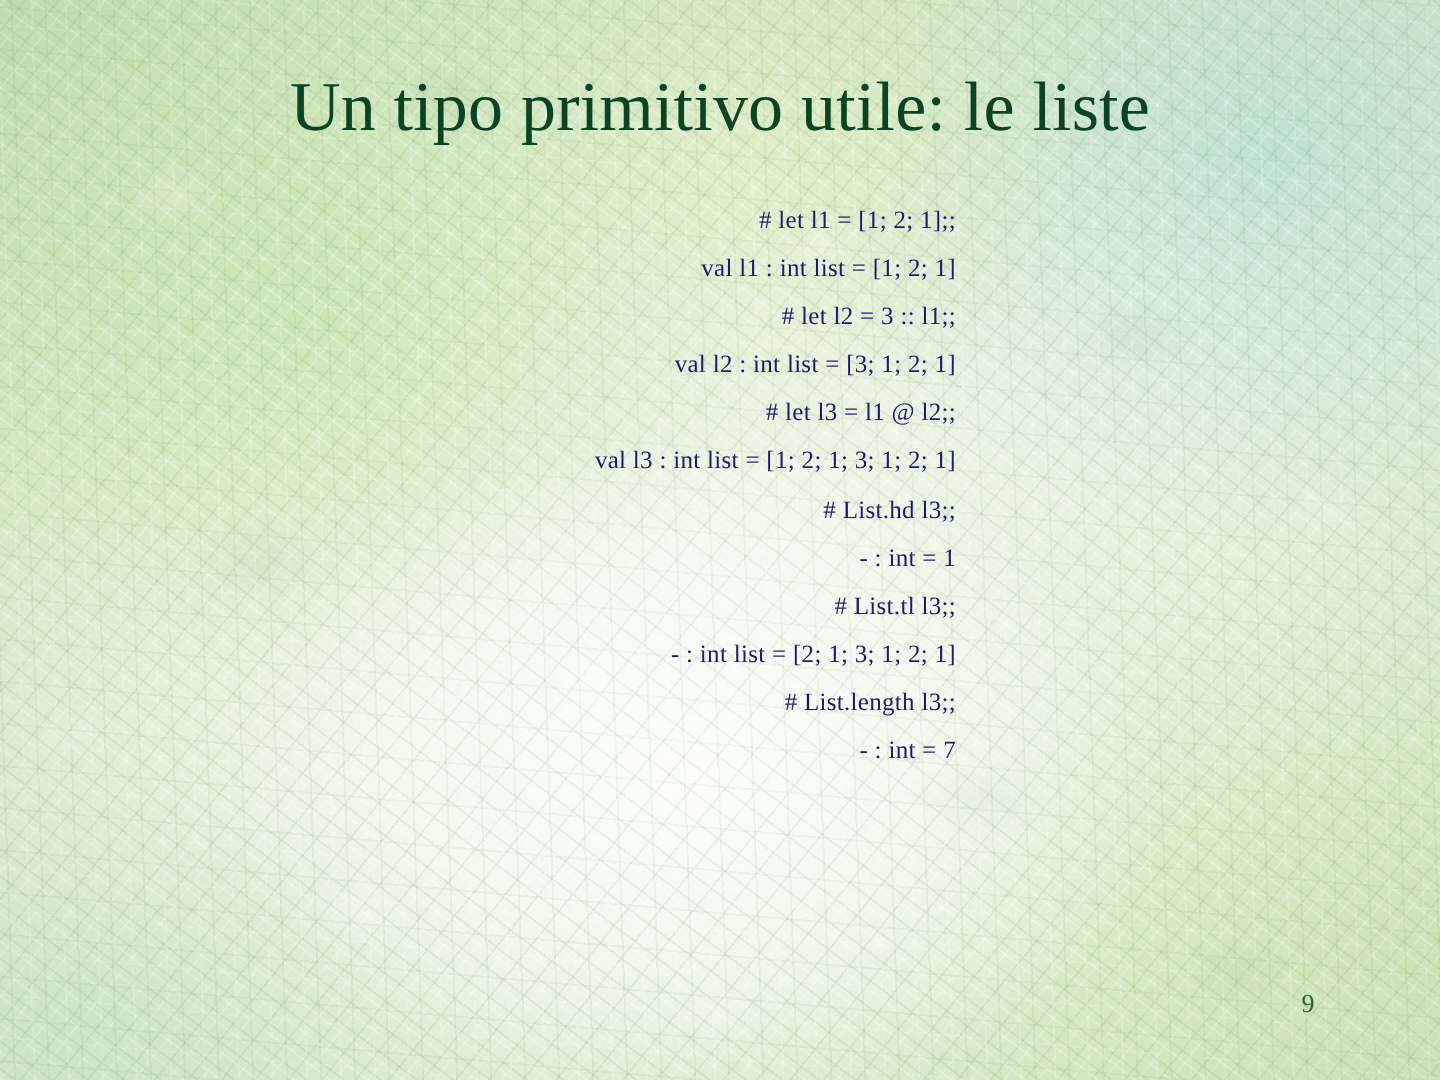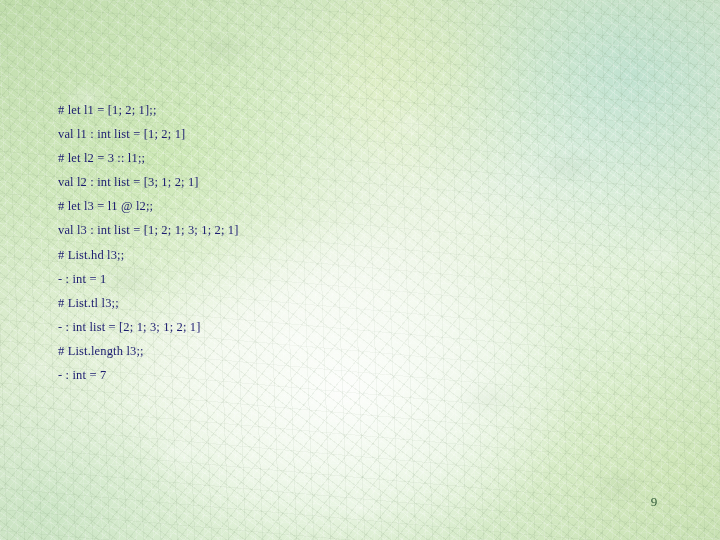--- a/index.html
+++ b/index.html
@@ -128,20 +128,21 @@
     font-size: 12.5px;
     line-height: 24.1px;
     color: #1b1b70;
     white-space: pre;
     letter-spacing: 0.15px;
   }
 
   #code-block .code-line {
     height: 24.1px;
     white-space: pre;
+    text-align: right;
   }
 
   #page-number {
     position: absolute;
     top: 494px;
     left: 640px;
     width: 28px;
     text-align: center;
     font-family: "Liberation Serif", "DejaVu Serif", serif;
     font-size: 13px;
@@ -155,19 +156,20 @@
 <div id="slide">
 
   <div class="bg-layer" id="bg-wash"></div>
   <div class="bg-layer" id="bg-crumple-a"></div>
   <div class="bg-layer" id="bg-crumple-b"></div>
   <div class="bg-layer" id="bg-blotch"></div>
   <div class="bg-layer" id="bg-vignette"></div>
 
   <div id="content">
 
+    <div id="slide-title">Un tipo primitivo utile: le liste</div>
 
     <div id="code-block"><div class="code-line"># let l1 = [1; 2; 1];;</div><div class="code-line">val l1 : int list = [1; 2; 1]</div><div class="code-line"># let l2 = 3 :: l1;;</div><div class="code-line">val l2 : int list = [3; 1; 2; 1]</div><div class="code-line"># let l3 = l1 @ l2;;</div><div class="code-line">val l3 : int list = [1; 2; 1; 3; 1; 2; 1]</div><div class="code-line"># List.hd l3;;</div><div class="code-line">- : int = 1</div><div class="code-line"># List.tl l3;;</div><div class="code-line">- : int list = [2; 1; 3; 1; 2; 1]</div><div class="code-line"># List.length l3;;</div><div class="code-line">- : int = 7</div></div>
 
     <div id="page-number">9</div>
 
   </div>
 </div>
 
 </body></html>

